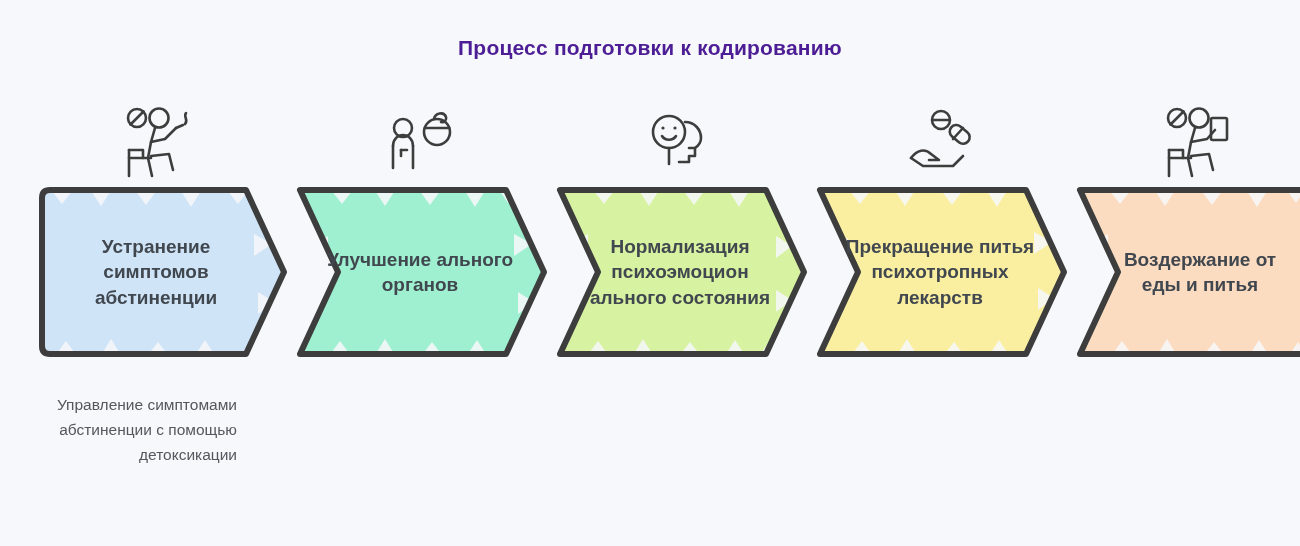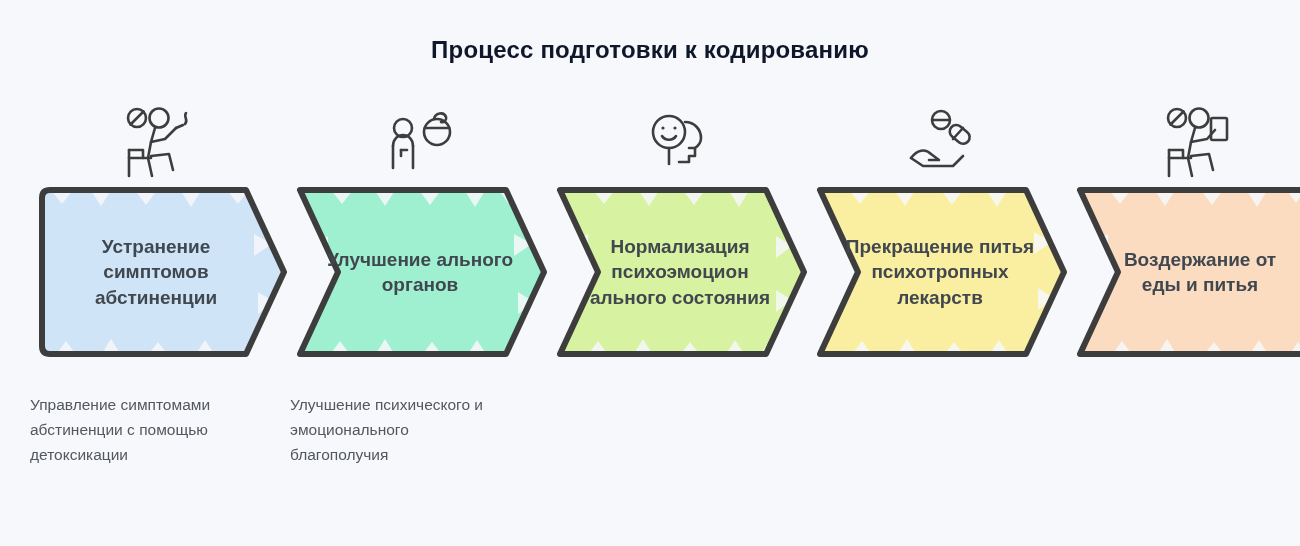--- a/index.html
+++ b/index.html
@@ -8,23 +8,23 @@
     width:1300px;height:546px;
     background:#f7f8fb;
     font-family:"Liberation Sans","DejaVu Sans",sans-serif;
     overflow:hidden;
     position:relative;
   }
   #page-title{
     position:absolute;
     top:36px;left:0;width:1300px;
     text-align:center;
-    font-size:24px;
+    font-size:21px;
     font-weight:bold;
-    color:#0f172a;
+    color:#4c1d95;
     letter-spacing:.2px;
   }
 
   
   #steps{
     position:absolute;
     top:104px;left:0;width:1300px;height:290px;
     display:flex;
     align-items:flex-start;
     margin-left:32px;
@@ -81,26 +81,27 @@
 
   
   #captions{
     position:absolute;
     top:392px;left:0;width:1300px;
     display:flex;
   }
   .caption{
     flex:0 0 260px;
     width:260px;
-    text-align:left;
+    text-align:right;
     font-size:15.5px;
     line-height:1.62;
     color:#53575e;
     padding:0 30px;
     box-sizing:border-box;
+    margin-left:7px;
   }
 </style>
 </head>
 <body>
 
 <div id="page-title">Процесс подготовки к кодированию</div>
 
 <div id="steps">
 
   <div class="step">
@@ -308,14 +309,13 @@
         <path d="M8 6 L236 6 Q244 6 248 14 L264 88 L248 162 Q244 170 236 170 L8 170 L46 88 Z" fill="none" stroke="#3d3d3d" stroke-width="6" stroke-linejoin="round"></path>
       </svg>
       <div class="chev-label">Воздержание от еды и питья</div>
     </div>
   </div>
 
 </div>
 
 <div id="captions">
   <div class="caption">Управление симптомами абстиненции с помощью детоксикации</div>
-  <div class="caption">Улучшение психического и эмоционального благополучия</div>
 </div>
 
 </body></html>

